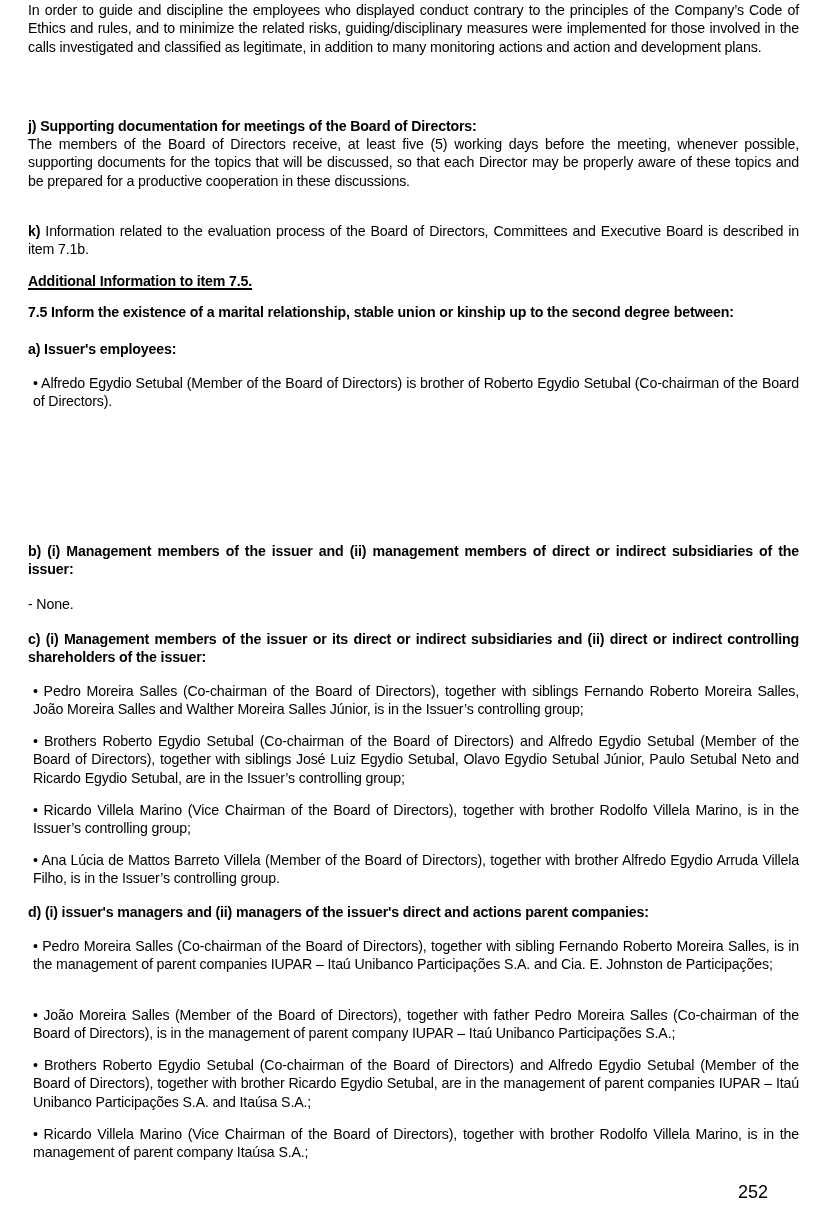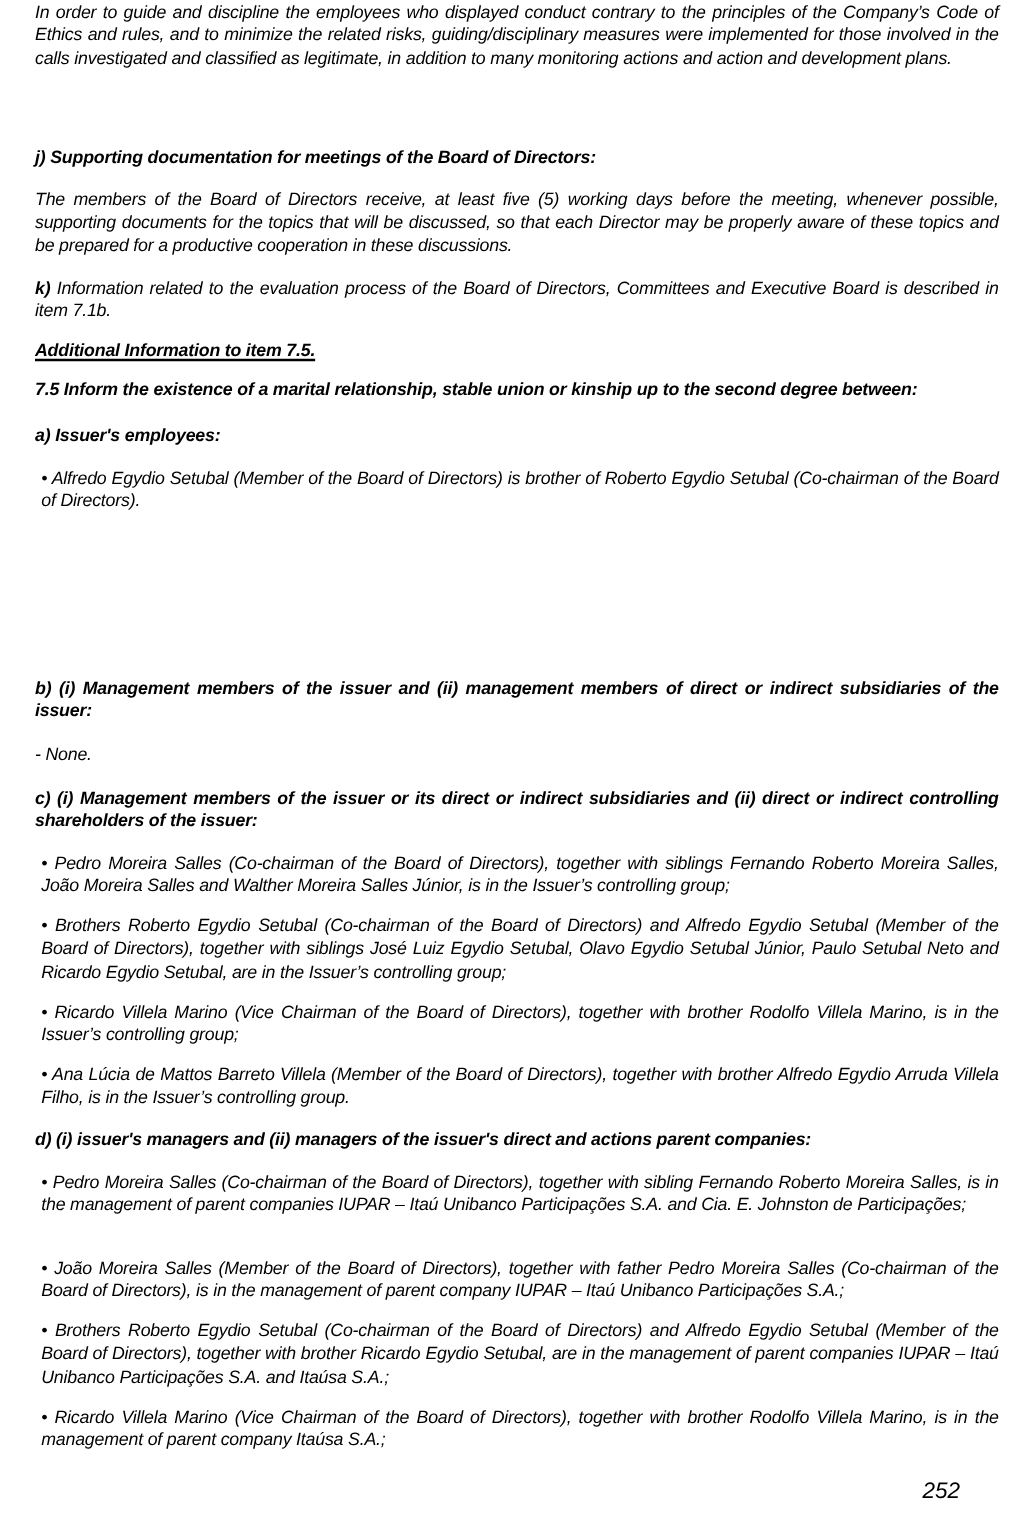--- a/index.html
+++ b/index.html
@@ -16,21 +16,20 @@
       color: #000000;
       font-size: 14.2px;
       line-height: 18.2px;
     }
     .page {
       position: absolute;
       left: 0;
       top: 0;
       width: 817px;
       height: 1126px;
-      font-style: italic;
     }
     .blk {
       position: absolute;
       left: 28px;
       width: 771px;
       text-align: justify;
       letter-spacing: -0.15px;
     }
     .blk.bullet {
       left: 33px;
@@ -47,21 +46,21 @@
     }
   </style>
 </head>
 <body>
 
 <div class="page">
 
   <p class="blk" style="top:-13px;">In order to guide and discipline the employees who displayed conduct contrary to the principles of the Company’s Code of Ethics and rules, and to minimize the related risks, guiding/disciplinary measures were implemented for those involved in the calls investigated and classified as legitimate, in addition to many monitoring actions and action and development plans.</p>
 
   <p class="blk bold" style="top:103px;">j) Supporting documentation for meetings of the Board of Directors:</p>
-  <p class="blk" style="top:137px;">The members of the Board of Directors receive, at least five (5) working days before the meeting, whenever possible, supporting documents for the topics that will be discussed, so that each Director may be properly aware of these topics and be prepared for a productive cooperation in these discussions.</p>
+  <p class="blk" style="top:121px;">The members of the Board of Directors receive, at least five (5) working days before the meeting, whenever possible, supporting documents for the topics that will be discussed, so that each Director may be properly aware of these topics and be prepared for a productive cooperation in these discussions.</p>
 
   <p class="blk" style="top:208px;"><span class="bold">k)</span><span> Information related to the evaluation process of the Board of Directors, Committees and Executive Board is described in item 7.1b.</span></p>
 
   <p class="blk" style="top:258px;"><span class="bold u">Additional Information to item 7.5.</span></p>
 
   <p class="blk bold" style="top:289px;">7.5 Inform the existence of a marital relationship, stable union or kinship up to the second degree between:</p>
 
   <p class="blk bold" style="top:326px;">a) Issuer's employees:</p>
   <p class="blk bullet" style="top:360px;">• Alfredo Egydio Setubal (Member of the Board of Directors) is brother of Roberto Egydio Setubal (Co-chairman of the Board of Directors).</p>
 

